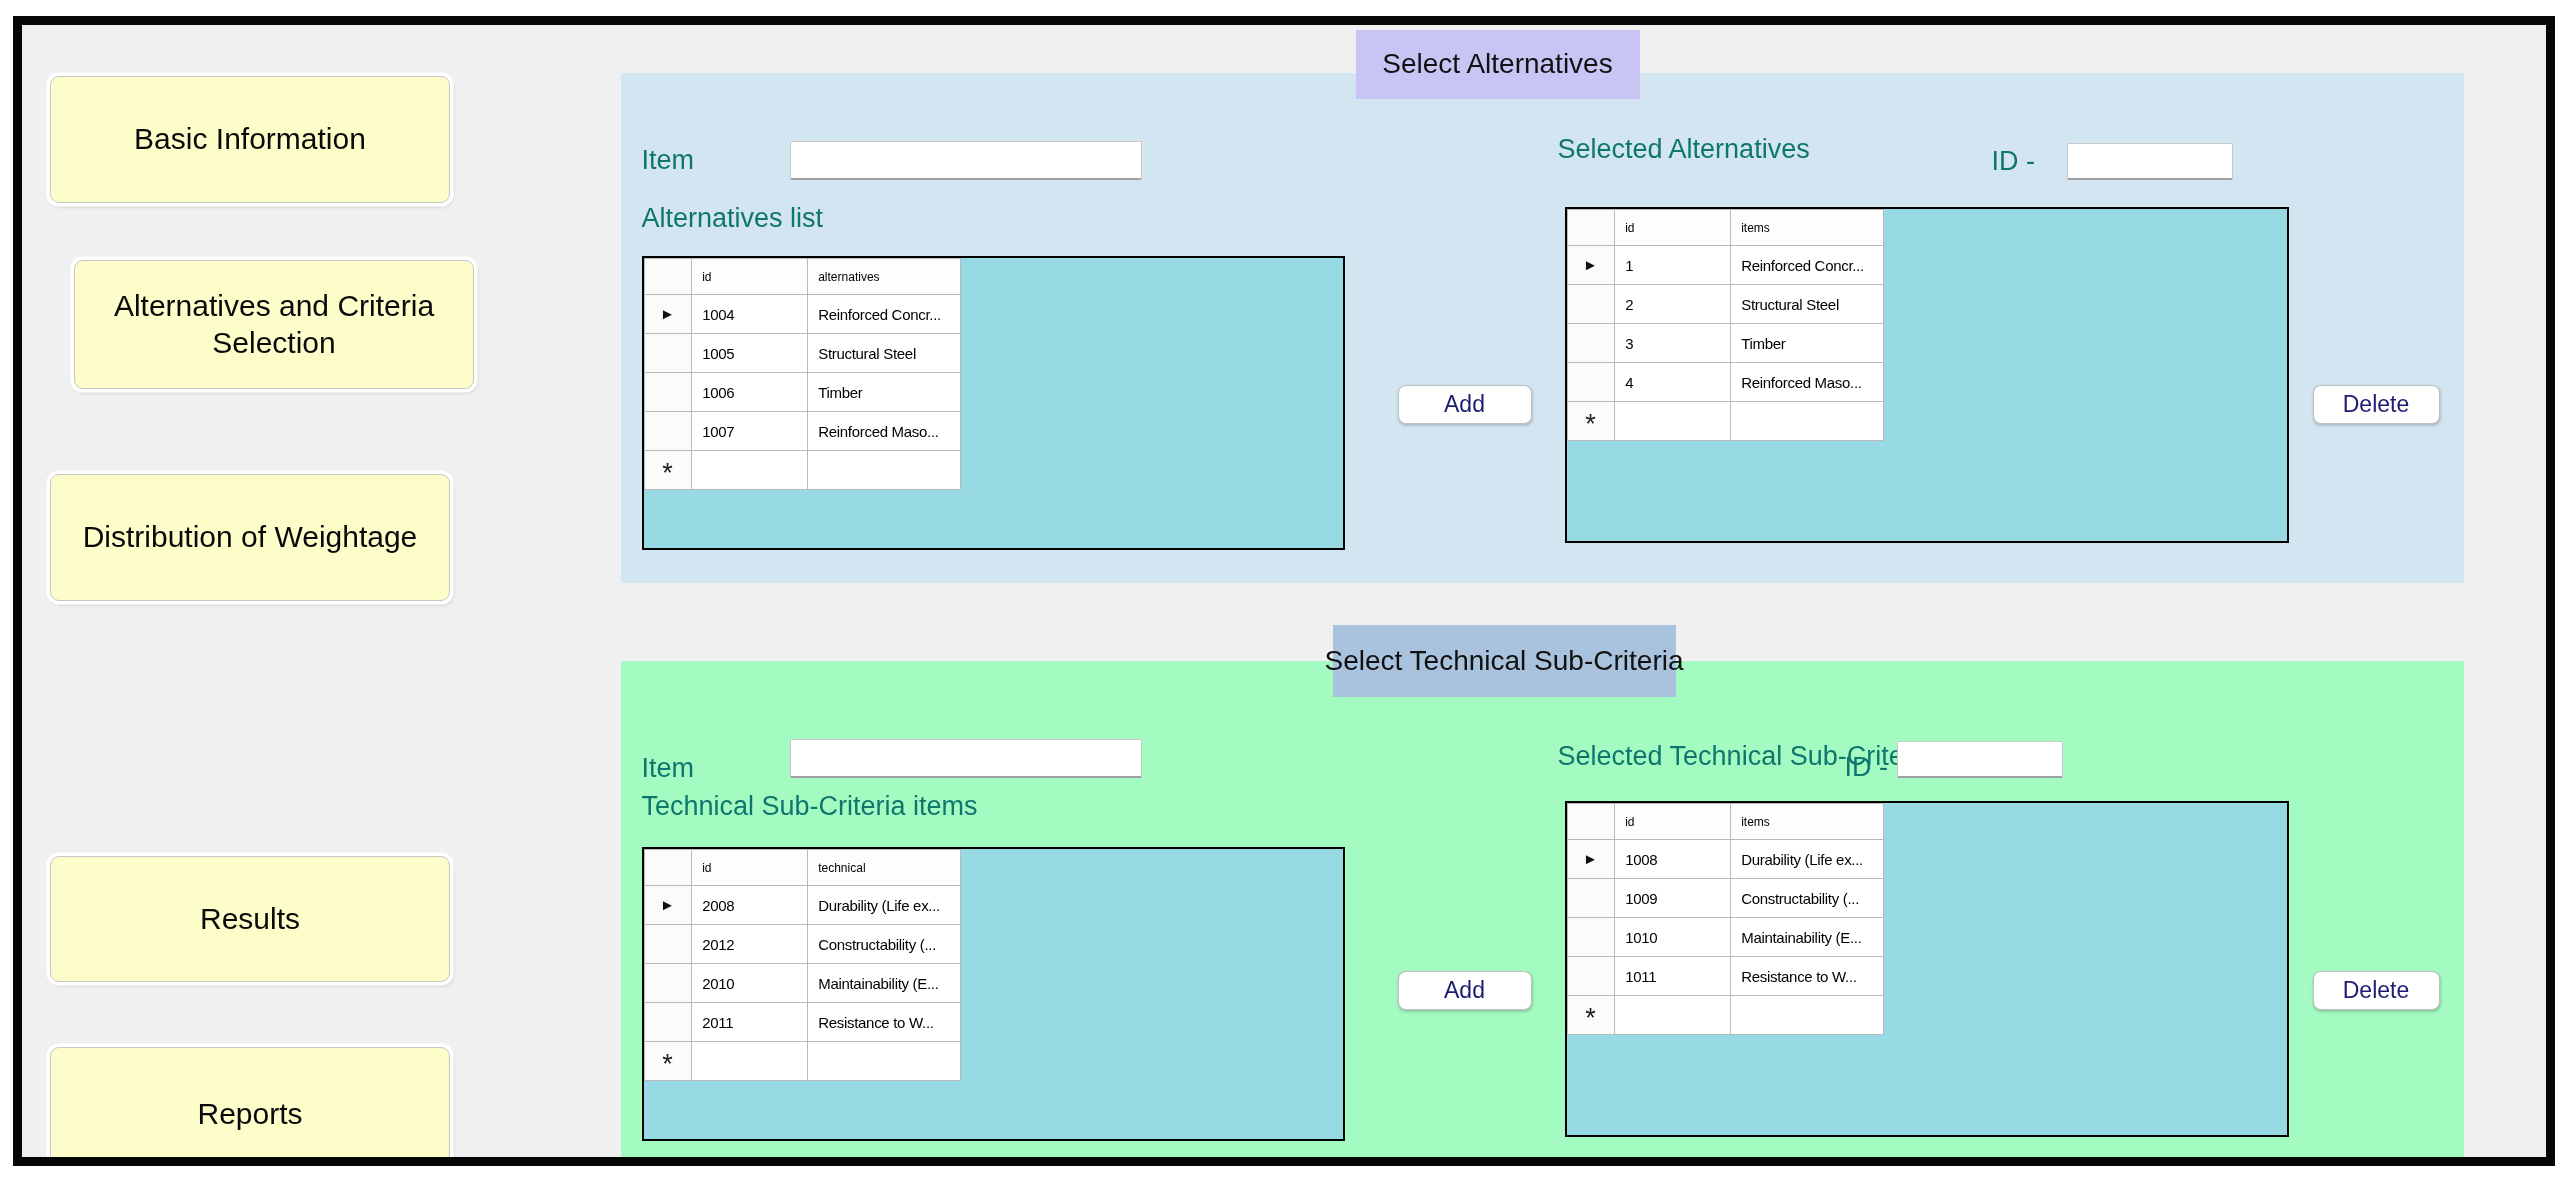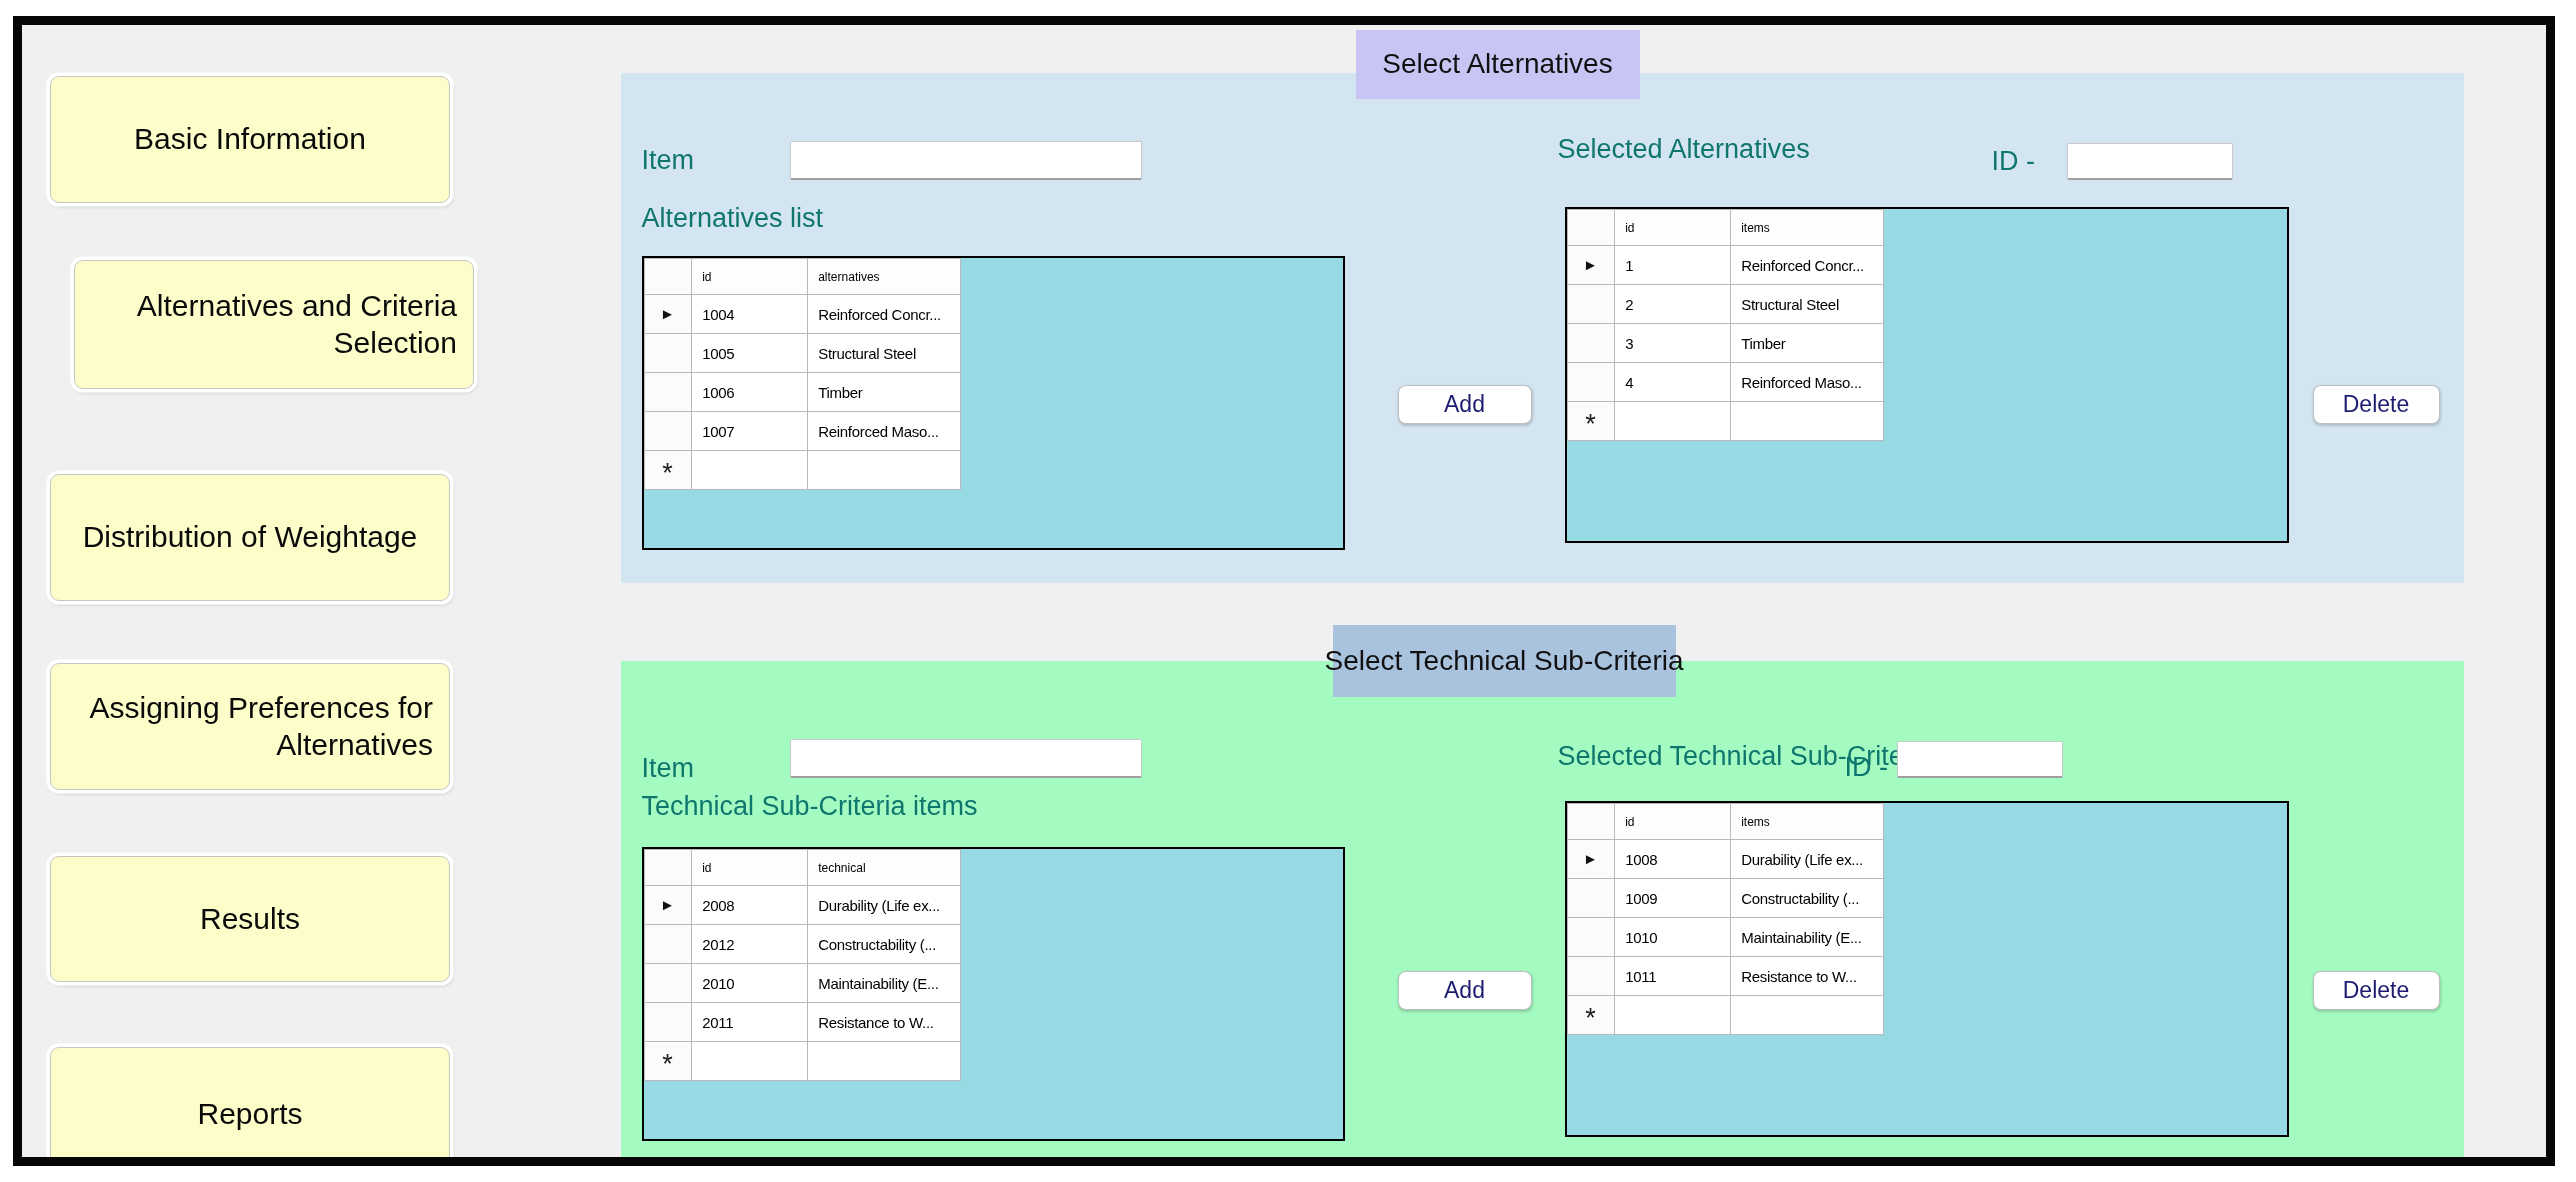--- a/index.html
+++ b/index.html
@@ -4,21 +4,21 @@
 <style>
   html,body{margin:0;padding:0;background:#ffffff;}
   body{width:2576px;height:1183px;position:relative;font-family:"Liberation Sans",sans-serif;}
   #frame{position:absolute;left:12.5px;top:16px;width:2542px;height:1150px;
          border:9px solid #060606;box-sizing:border-box;background:#f0f0f0;overflow:hidden;}
 
   
   .side-btn{position:absolute;left:28.5px;width:400px;background:#fdfdca;
             border:1.8px solid #c6c6c6;border-radius:9px;
             box-shadow:0 0 0 3.6px #ffffff,1.8px 2.7px 4.5px rgba(0,0,0,0.22);
-            display:flex;align-items:center;justify-content:center;text-align:right;
+            display:flex;align-items:center;justify-content:center;text-align:center;
             font-size:30px;color:#0a0a0a;line-height:1.22;cursor:default;padding:0 16px;box-sizing:border-box;}
   #sb0{top:51px;height:127px;}
   #sb1{top:235px;height:129px;margin-left:24px;}
   #sb2{top:449px;height:127px;}
   #sb3{top:638px;height:127px;}
   #sb4{top:831px;height:126px;}
   #sb5{top:1022px;height:134px;}
 
   
   .panel{position:absolute;left:599px;width:1843px;}
@@ -60,21 +60,20 @@
   .star{font-size:27px;color:#222;line-height:0.6;position:relative;top:5.3px;display:inline-block;}
 </style>
 </head>
 <body>
 
 <div id="frame">
 
   <div class="side-btn" id="sb0">Basic Information</div>
   <div class="side-btn" id="sb1">Alternatives and Criteria Selection</div>
   <div class="side-btn" id="sb2">Distribution of Weightage</div>
-  <div class="side-btn" id="sb3">Assigning Preferences for Alternatives</div>
   <div class="side-btn" id="sb4">Results</div>
   <div class="side-btn" id="sb5">Reports</div>
 
   <div class="panel" id="panel-alt"></div>
   <div class="sec-title" id="title-alt">Select Alternatives</div>
 
   <div class="lbl" style="left:620px;top:116px;">Item</div>
   <input class="tb" style="left: 768px; top: 116px; width: 352px; height: 39px;" type="text" value="">
 
   <div class="lbl" style="left:620px;top:174px;">Alternatives list</div>

